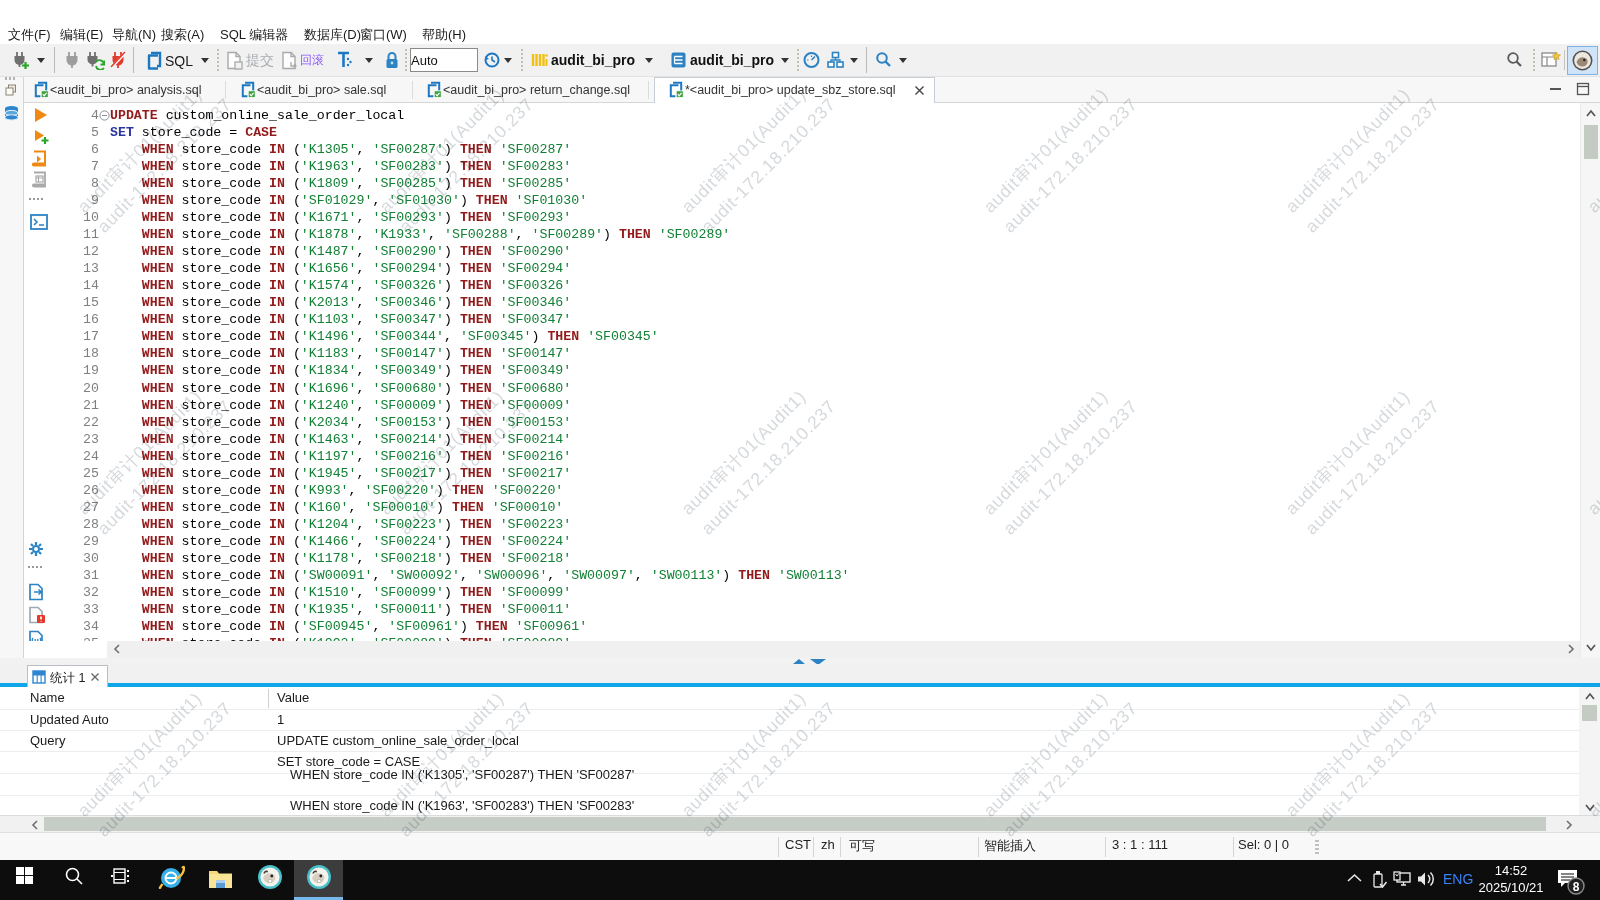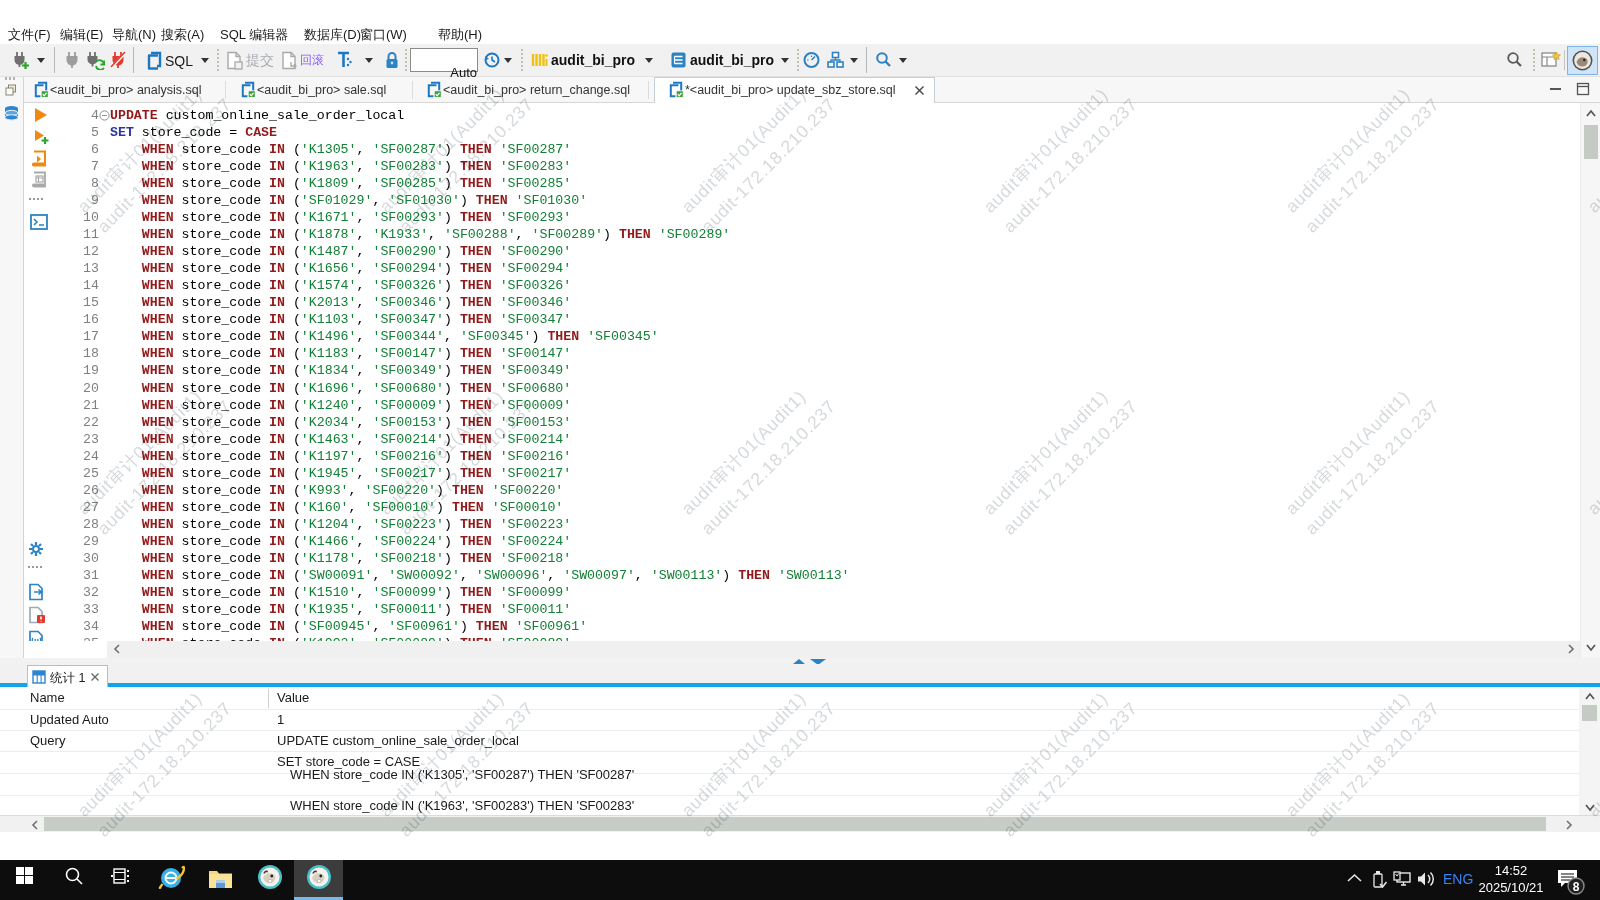--- a/index.html
+++ b/index.html
@@ -23,21 +23,21 @@
 
 
 <div class="abs menu" style="left:0;top:23px;width:1600px;height:21px;background:#fff">
   <span style="left:8px">文件(F)</span>
   <span style="left:60px">编辑(E)</span>
   <span style="left:112px">导航(N)</span>
   <span style="left:161px">搜索(A)</span>
   <span style="left:220px">SQL 编辑器</span>
   <span style="left:304px">数据库(D)</span>
   <span style="left:360px">窗口(W)</span>
-  <span style="left:438px">帮助(H)</span>
+  <span style="left:422px">帮助(H)</span>
 </div>
 
 <div class="abs" style="left:0;top:44px;width:1600px;height:33px;background:#f1f1f1;border-bottom:1px solid #e2e2e2">
   <div style="position:absolute;left:2px;top:49px;width:2px;height:22px;background-image:repeating-linear-gradient(#bbb 0 2px, transparent 2px 4px)"></div>
 <svg class="abs" style="left:11px;top:6px" width="20" height="20" viewBox="0 0 20 20">
  <path d="M6 2 v4 M11 2 v4" stroke="#6f6f6f" stroke-width="1.8"></path>
  <path d="M3.5 6 h10 v4 a5 5 0 0 1 -10 0 Z" fill="#6f6f6f"></path>
  <path d="M8.5 14 v3" stroke="#6f6f6f" stroke-width="1.8"></path>
  <path d="M14.5 12 v7 M11 15.5 h7" stroke="#2aa52a" stroke-width="2.2"></path>
 </svg>
@@ -90,21 +90,21 @@
  <circle cx="11" cy="14" r="1.2" fill="#1d78c4"></circle>
 </svg>
 <div style="position:absolute;left:365px;top:14px;width:0;height:0;border-left:4px solid transparent;border-right:4px solid transparent;border-top:5px solid #333"></div>
 <svg class="abs" style="left:384px;top:7px" width="16" height="19" viewBox="0 0 16 19">
  <path d="M4.5 8 V5.5 a3.5 3.5 0 0 1 7 0 V8" fill="none" stroke="#2c83c4" stroke-width="2"></path>
  <rect x="2.5" y="8" width="11" height="9" rx="1.5" fill="#2c83c4"></rect>
  <circle cx="8" cy="12" r="1.4" fill="#bfe0f2"></circle>
 </svg>
 <div style="position:absolute;left:405px;top:5px;width:2px;height:22px;background-image:repeating-linear-gradient(#c6beb0 0 2px, transparent 2px 4px)"></div>
 <div class="abs" style="left:410px;top:4px;width:68px;height:24px;background:#fff;border:1px solid #8a8a8a">
- <div style="text-align:right;font-size:13px;color:#111;margin-top:16px">Auto</div>
+ <div style="text-align:left;font-size:13px;color:#111;margin-top:4px">Auto</div>
       </div>
 <svg class="abs" style="left:483px;top:7px" width="17" height="18" viewBox="0 0 17 18">
  <circle cx="9" cy="9" r="6.5" fill="none" stroke="#1d78c4" stroke-width="2"></circle>
  <path d="M9 5.5 V9 L12 11" fill="none" stroke="#1d78c4" stroke-width="1.6"></path>
  <path d="M2.5 5 L2.5 9 L6 8" fill="#1d78c4"></path>
 </svg>
 <div style="position:absolute;left:504px;top:14px;width:0;height:0;border-left:4px solid transparent;border-right:4px solid transparent;border-top:5px solid #333"></div>
 <div style="position:absolute;left:521px;top:5px;width:2px;height:22px;background-image:repeating-linear-gradient(#c6beb0 0 2px, transparent 2px 4px)"></div>
 <svg class="abs" style="left:531px;top:7px" width="17" height="18" viewBox="0 0 17 18">
  <path d="M2 3 v12 M5.5 3 v12 M9 3 v12 M12.5 3 v12" stroke="#f2c012" stroke-width="2.4"></path>
@@ -402,20 +402,35 @@
 <div class="abs" style="left:0;top:815px;width:1600px;height:17px;background:#f1f1f1;border-top:1px solid #dcdcdc">
   <svg class="abs" style="left:30px;top:4px" width="10" height="10" viewBox="0 0 10 10">
         <path d="M7 1 L3 5 L7 9" fill="none" stroke="#707070" stroke-width="1.6"></path>
       </svg>
   <div class="abs" style="left:44px;top:1px;width:1502px;height:14px;background:#c6cdc6"></div>
   <svg class="abs" style="left:1564px;top:4px" width="10" height="10" viewBox="0 0 10 10">
         <path d="M3 1 L7 5 L3 9" fill="none" stroke="#707070" stroke-width="1.6"></path>
       </svg>
 </div>
 
+<div class="abs" style="left:0;top:832px;width:1600px;height:28px;background:#f8f8f8;border-top:1px solid #e0e0e0;font-size:13px;color:#222">
+  <div class="abs" style="left:778px;top:4px;width:1px;height:20px;background:#d4d4d4"></div>
+<div class="abs" style="left:813px;top:4px;width:1px;height:20px;background:#d4d4d4"></div>
+<div class="abs" style="left:840px;top:4px;width:1px;height:20px;background:#d4d4d4"></div>
+<div class="abs" style="left:978px;top:4px;width:1px;height:20px;background:#d4d4d4"></div>
+<div class="abs" style="left:1105px;top:4px;width:1px;height:20px;background:#d4d4d4"></div>
+<div class="abs" style="left:1233px;top:4px;width:1px;height:20px;background:#d4d4d4"></div>
+<div class="abs" style="left:785px;top:4px">CST</div>
+<div class="abs" style="left:821px;top:4px">zh</div>
+<div class="abs" style="left:849px;top:4px">可写</div>
+<div class="abs" style="left:984px;top:4px">智能插入</div>
+<div class="abs" style="left:1112px;top:4px">3 : 1 : 111</div>
+<div class="abs" style="left:1238px;top:4px">Sel: 0 | 0</div>
+<div class="abs" style="left:1315px;top:7px;width:4px;height:14px;background-image:repeating-linear-gradient(#c0c0c0 0 2px,transparent 2px 4px)"></div>
+</div>
 
 <div class="abs" style="left:0;top:860px;width:1600px;height:40px;background:#0d0d0d">
   <svg class="abs" style="left:16px;top:7px" width="17" height="17" viewBox="0 0 17 17">
  <rect x="0" y="0" width="8" height="8" fill="#fff"></rect>
         <rect x="9" y="0" width="8" height="8" fill="#fff"></rect>
  <rect x="0" y="9" width="8" height="8" fill="#fff"></rect>
         <rect x="9" y="9" width="8" height="8" fill="#fff"></rect>
 </svg>
 <svg class="abs" style="left:64px;top:6px" width="20" height="20" viewBox="0 0 20 20">
  <circle cx="8.5" cy="8.5" r="6" fill="none" stroke="#fff" stroke-width="1.6"></circle>

